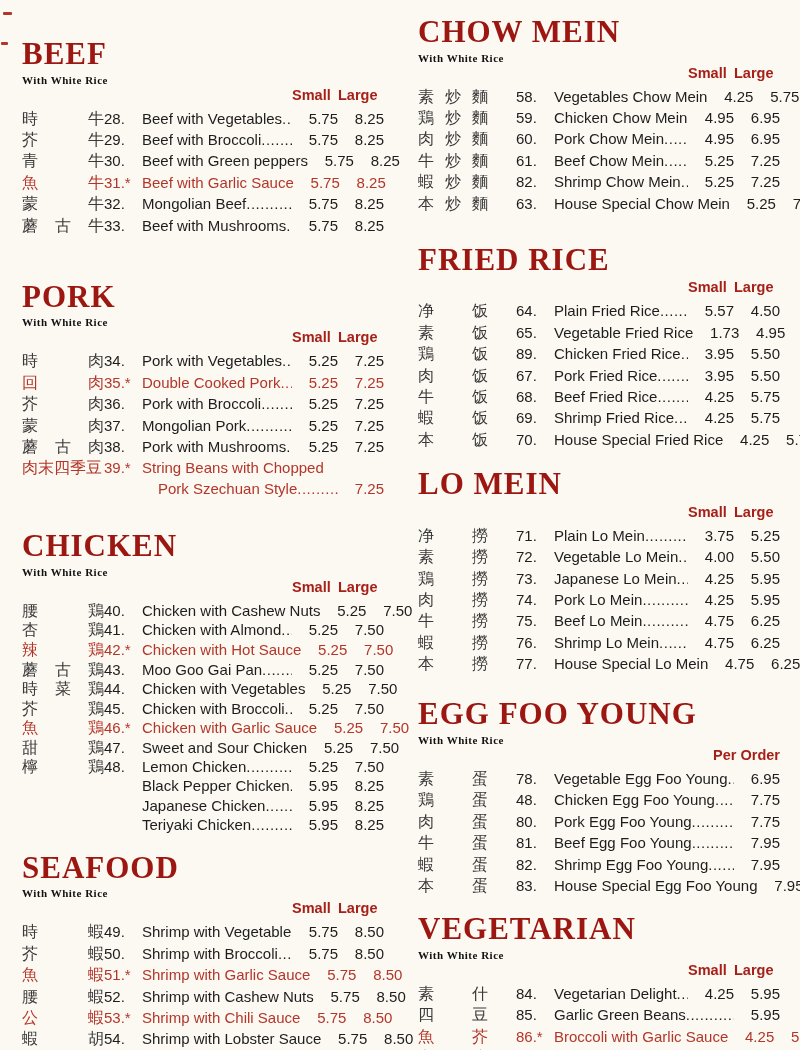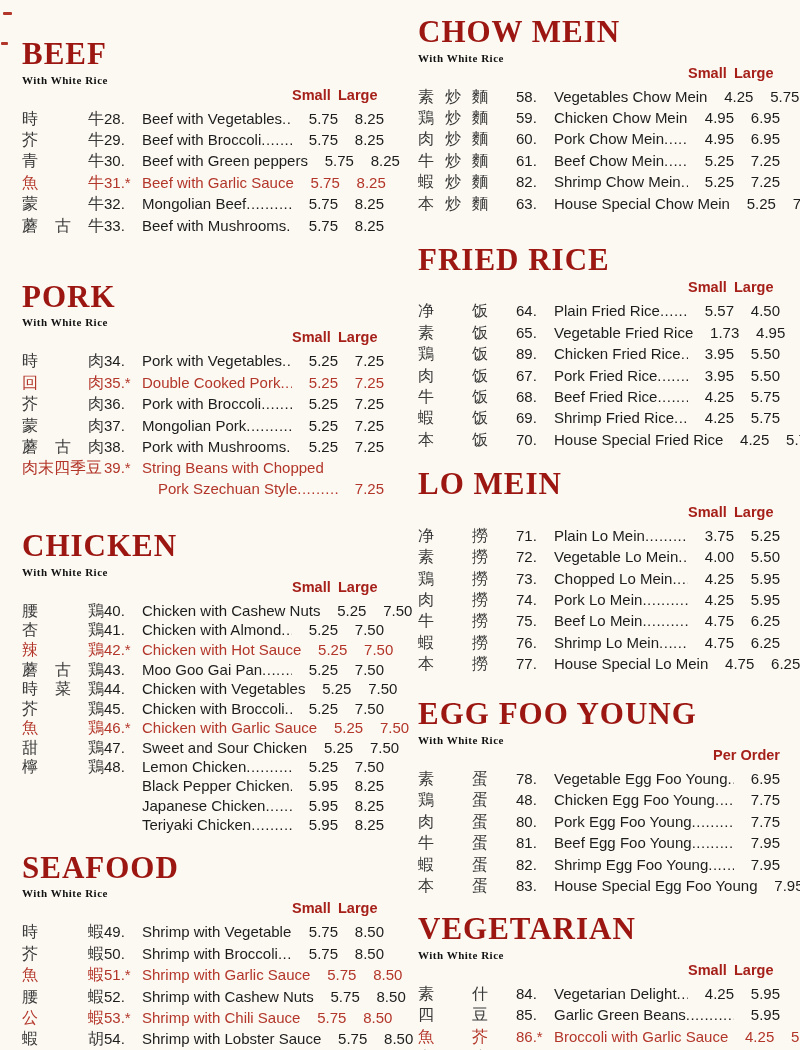--- a/index.html
+++ b/index.html
@@ -711,21 +711,21 @@
             <span class="dots">..........................................................................................</span>
             <span class="p">4.00</span>
             <span class="p">5.50</span>
           </div>
           <div class="row">
             <span class="zh">
               <span>鶏</span>
               <span>撈</span>
             </span>
             <span class="num">73.</span>
-            <span class="nm">Chopped Lo Mein</span>
+            <span class="nm">Japanese Lo Mein</span>
             <span class="dots">..........................................................................................</span>
             <span class="p">4.25</span>
             <span class="p">5.95</span>
           </div>
           <div class="row">
             <span class="zh">
               <span>肉</span>
               <span>撈</span>
             </span>
             <span class="num">74.</span>

